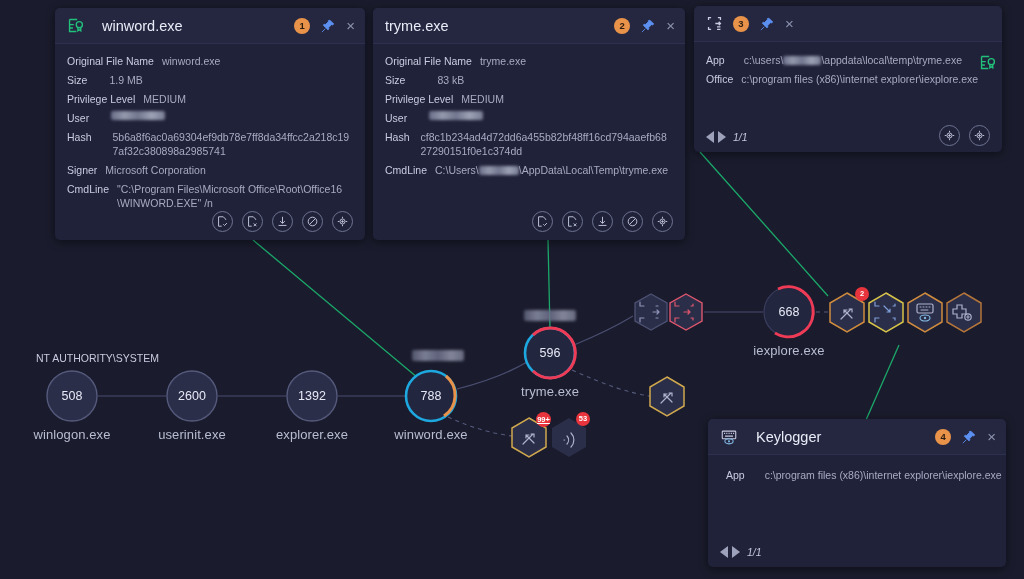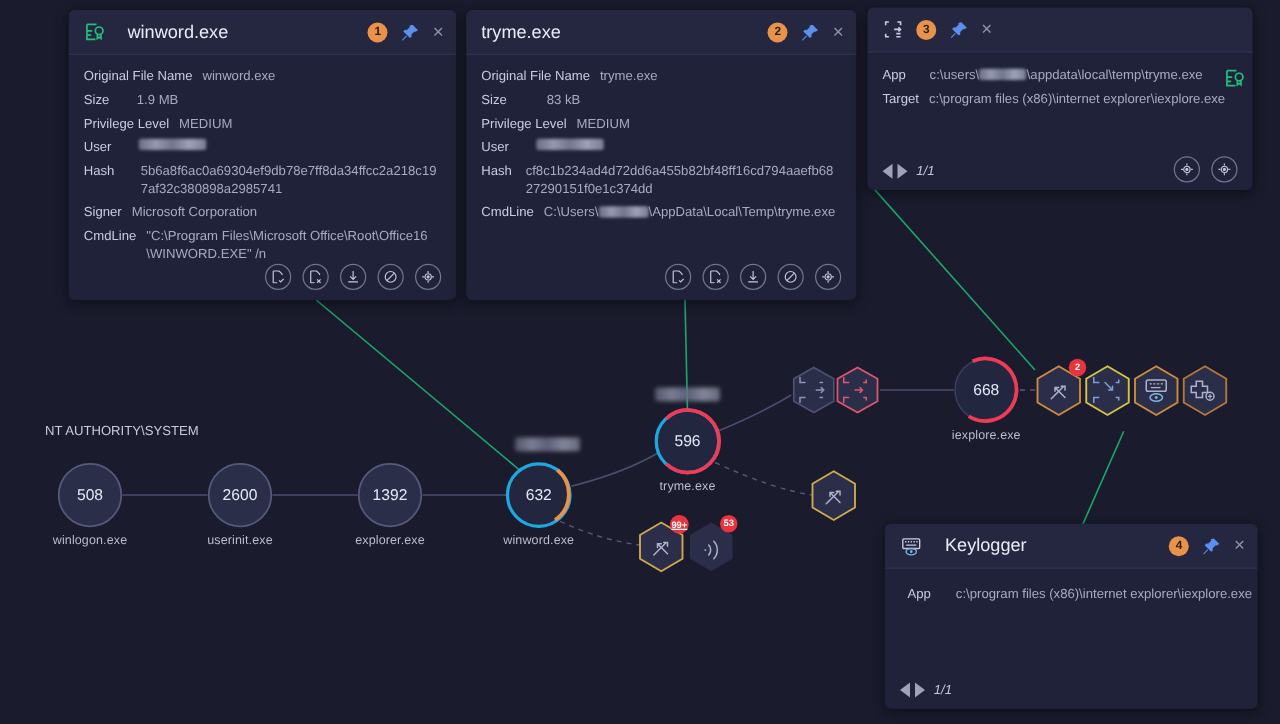--- a/index.html
+++ b/index.html
@@ -12,21 +12,21 @@
     position:relative;
   }
   #stage{position:absolute;left:0;top:0;width:1024px;height:579px;}
 
   
   #graph{position:absolute;left:0;top:0;width:1024px;height:579px;}
 
   
   .node-label{
     position:absolute;
-    font-size:10px;
+    font-size:13px;
     color:#b9bdd2;
     text-align:left;
     white-space:nowrap;
     transform:translateX(-50%);
     letter-spacing:.1px;
   }
   .user-label{
     position:absolute;
     font-size:10.5px;
     color:#c9cce0;
@@ -222,26 +222,26 @@
       <path d="M920,307 h1 M923,307 h1 M926,307 h1 M929,307 h1 M921,310 h7" stroke="#aeb2cd" stroke-width="1"></path>
       <ellipse cx="925" cy="318" rx="5" ry="3" stroke="#7fb6e0"></ellipse>
       <circle cx="925" cy="318" r="1.2" fill="#7fb6e0" stroke="none"></circle>
 
       <path d="M957,305 h5 v4 h4 v5 h-4 v4 h-5 v-4 h-4 v-5 h4 z" stroke="#aeb2cd"></path>
       <circle cx="968" cy="317" r="3.2" fill="#2b2e49" stroke="#aeb2cd"></circle>
       <path d="M968,315.5 v3 M966.7,317 h2.6" stroke="#aeb2cd" stroke-width="1"></path>
     </g>
   </svg>
 
-  <div class="user-label" style="left:16px;top:339px;padding-left:20px;">NT AUTHORITY\SYSTEM</div>
+  <div class="user-label" style="left:16px;top:352px;padding-left:20px;">NT AUTHORITY\SYSTEM</div>
 
   <div class="pid-text" style="left:72px;top:396px;">508</div>
   <div class="pid-text" style="left:192px;top:396px;text-align:center;">2600</div>
   <div class="pid-text" style="left:312px;top:396px;">1392</div>
-  <div class="pid-text" style="left:431px;top:396px;">632</div>
+  <div class="pid-text" style="left:431px;top:396px;">788</div>
   <div class="pid-text" style="left:550px;top:353px;">596</div>
   <div class="pid-text" style="left:789px;top:312px;">668</div>
 
   <div class="node-label" style="left:72px;top:427px;">winlogon.exe</div>
   <div class="node-label" style="left:192px;top:427px;">userinit.exe</div>
   <div class="node-label" style="left:312px;top:427px;">explorer.exe</div>
   <div class="node-label" style="left:431px;top:427px;">winword.exe</div>
   <div class="node-label" style="left:550px;top:384px;">tryme.exe</div>
   <div class="node-label" style="left:789px;top:343px;">iexplore.exe</div>
 
@@ -430,21 +430,21 @@
         </svg>
       </span>
       <span class="hdr-close">×</span>
     </div>
     <div class="panel-body" style="padding-top:11px;">
       <div class="row" style="align-items:center;">
         <span class="k">App</span>
         <span class="v" style="margin-left:19px;white-space:nowrap;">c:\users\<span class="inline-blur" style="width:38px;"></span>\appdata\local\temp\tryme.exe</span>
       </div>
       <div class="row">
-        <span class="k">Target</span>
+        <span class="k">Office</span>
         <span class="v" style="margin-left:8px;white-space:nowrap;">c:\program files (x86)\internet explorer\iexplore.exe</span>
       </div>
       <span class="sig-corner" style="right:6px;top:12px;">
         <svg width="17" height="17" viewBox="0 0 20 20" fill="none" stroke="#22c07a" stroke-width="1.6">
           <path d="M3 3 h9 M3 3 v14 h8"></path>
             <path d="M3 9 h5"></path>
             <path d="M3 13 h4"></path>
           <circle cx="14.5" cy="9" r="3.6"></circle>
             <path d="M12.8 12.3 l0 4 l1.7-1.3 l1.7 1.3 l0-4"></path>
         </svg>

